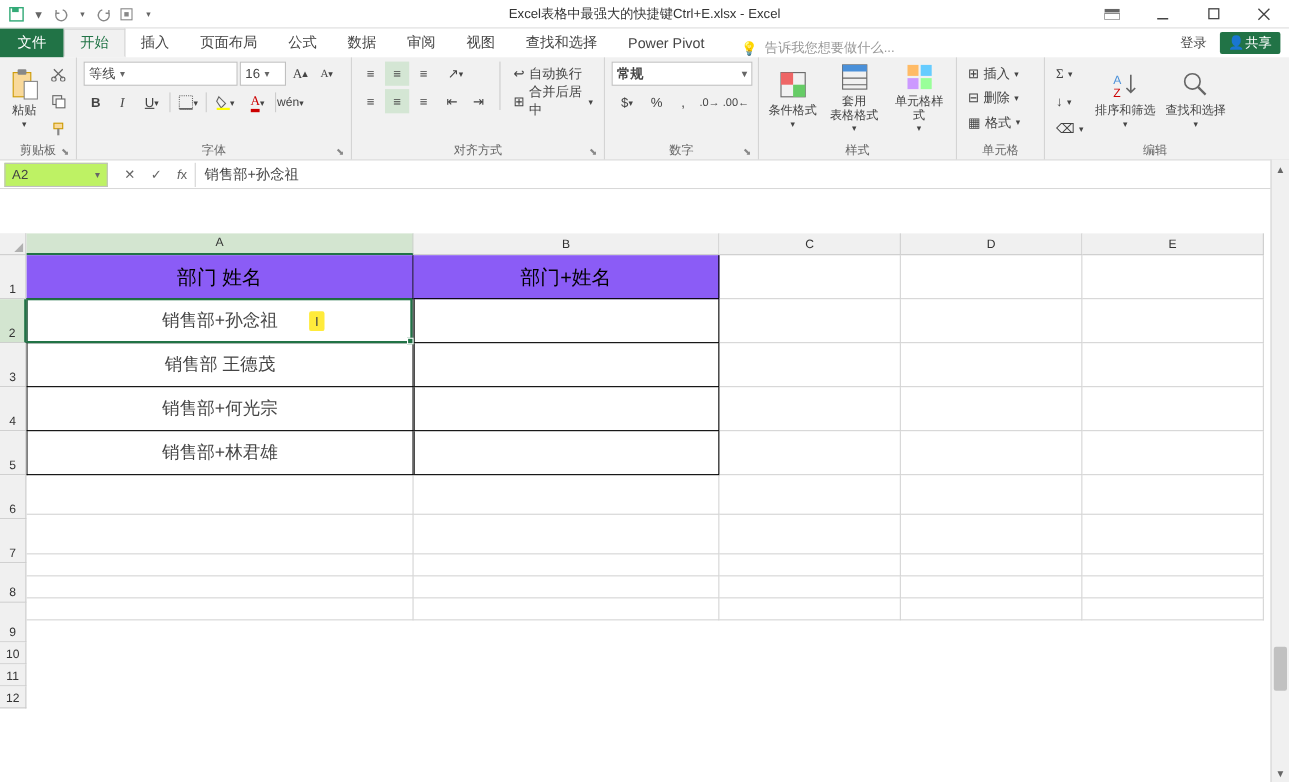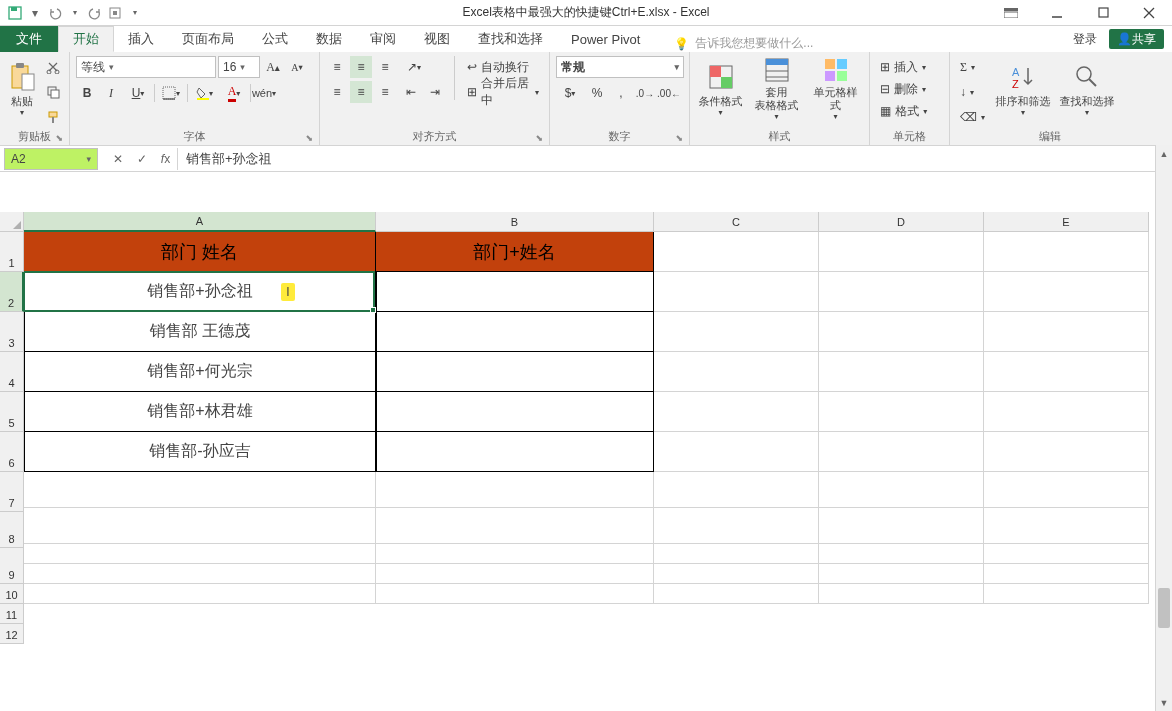--- a/index.html
+++ b/index.html
@@ -64,21 +64,21 @@
 .colhdr { border-right:1px solid #ccc; border-bottom:1px solid #ccc; background:#f0f0f0; display:flex; align-items:center; justify-content:center; font-size:11px; color:#333; }
 .colhdr.sel { background:#d3e5d0; border-bottom:2px solid #217346; }
 .datarow { display:flex; }
 .cell { border-right:1px solid #d4d4d4; border-bottom:1px solid #d4d4d4; display:flex; align-items:center; justify-content:center; font-size:16px; }
 .cell.hA { width:352px; }
 .cell.hB { width:278px; }
 .cell.hC, .cell.hD, .cell.hE { width:165px; }
 .cell.h40 { height:40px; }
 .cell.h36 { height:36px; }
 .cell.h20 { height:20px; font-size:12px; }
-.hdrcell { background:#c2410c; color:#000; border-right:1px solid #000; border-bottom:1px solid #000; font-size:18px; }
+.hdrcell { background:#8b5cf6; color:#000; border-right:1px solid #000; border-bottom:1px solid #000; font-size:18px; }
 .bordered { border:1px solid #000; border-top:none; border-left:none; box-shadow:inset 1px 0 0 #000; }
 .A-bordered { border:1px solid #000; border-top:none; }
 .selection { position:absolute; border:2px solid #217346; pointer-events:none; }
 .selection .handle { position:absolute; right:-3px; bottom:-3px; width:6px; height:6px; background:#217346; border:1px solid #fff; }
 .cursor-caret { position:absolute; width:14px; height:18px; background:#ffeb3b; border-radius:2px; display:flex; align-items:center; justify-content:center; font-size:12px; }
 
 .vscroll { position:absolute; right:0; top:145px; width:17px; bottom:0; background:#f0f0f0; border-left:1px solid #d4d4d4; }
 .vscroll .track { position:absolute; top:17px; bottom:17px; left:0; right:0; }
 .vscroll .thumb { position:absolute; top:80%; height:40px; left:2px; right:2px; background:#c1c1c1; border-radius:2px; }
 .vscroll .arr { position:absolute; left:0; right:0; height:17px; display:flex; align-items:center; justify-content:center; font-size:9px; color:#666; }
@@ -509,27 +509,20 @@
       <div class="cell hD h40"></div>
       <div class="cell hE h40"></div>
     </div>
     <div class="datarow">
       <div class="cell hA h40 A-bordered">销售部+林君雄</div>
       <div class="cell hB h40 bordered"></div>
       <div class="cell hC h40"></div>
       <div class="cell hD h40"></div>
       <div class="cell hE h40"></div>
     </div>
-    <div class="datarow">
-      <div class="cell hA h40 A-bordered">销售部-孙应吉</div>
-      <div class="cell hB h40 bordered"></div>
-      <div class="cell hC h40"></div>
-      <div class="cell hD h40"></div>
-      <div class="cell hE h40"></div>
-    </div>
 
     <div class="datarow">
       <div class="cell hA h36"></div>
         <div class="cell hB h36"></div>
         <div class="cell hC h36"></div>
         <div class="cell hD h36"></div>
         <div class="cell hE h36"></div>
     </div>
     <div class="datarow">
       <div class="cell hA h36"></div>

